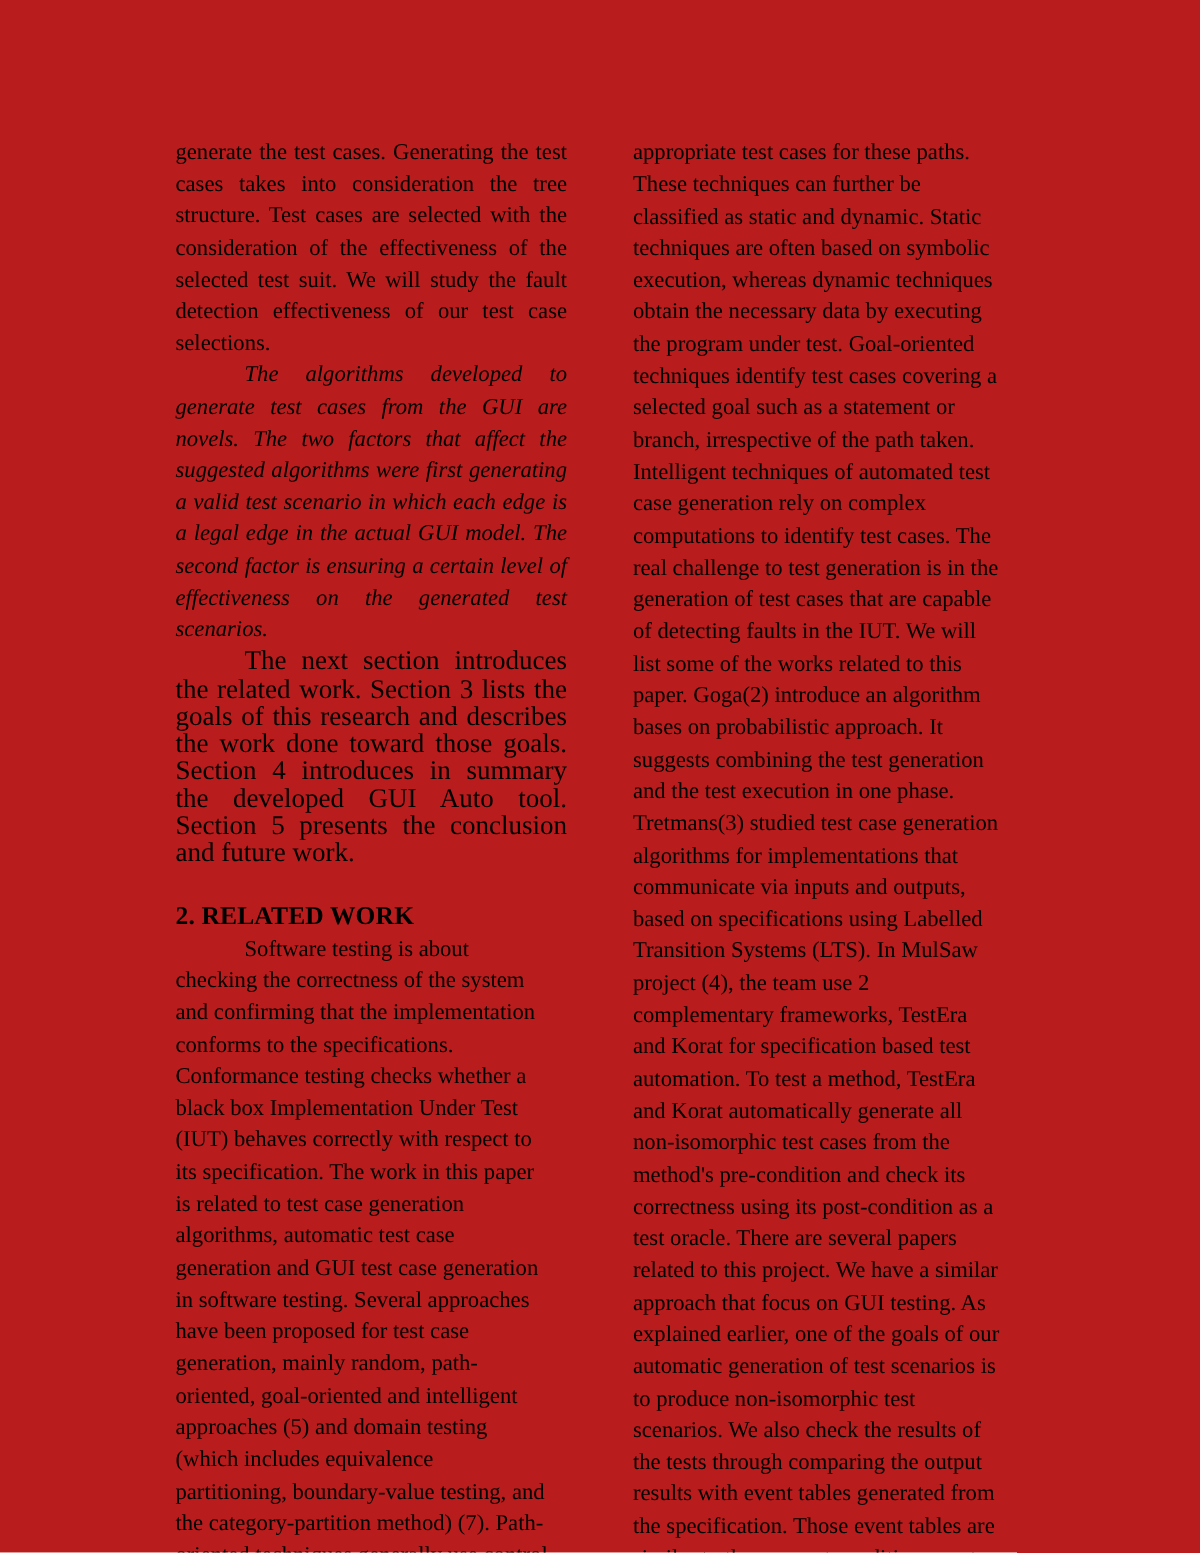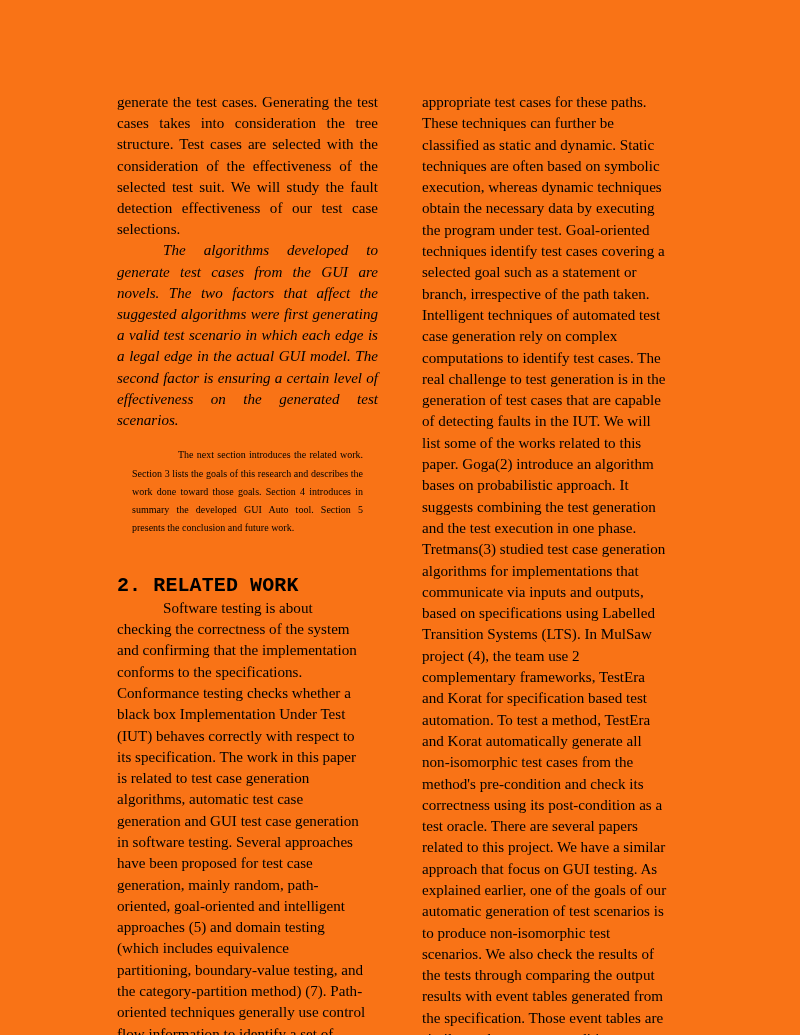--- a/index.html
+++ b/index.html
@@ -17,21 +17,21 @@
     color: #000000;
     -webkit-font-smoothing: antialiased;
   }
 
   .page {
     position: absolute;
     left: 0;
     top: 0;
     width: 800px;
     height: 1035px;
-    background: #f97316;
+    background: #b91c1c;
   }
 
   .columns {
     position: absolute;
     left: 117px;
     top: 92px;
     width: 573px;
     height: 880px;
     display: flex;
     flex-direction: row;
@@ -54,47 +54,46 @@
     line-height: 21.2px;
     text-align: justify;
     text-justify: inter-word;
     word-spacing: 0.02em;
     hyphens: none;
   }
   p.just.indent { text-indent: 46px; font-style: italic; }
 
   
   p.just-sm {
-    margin: 15px;
-    font-size: 10px;
+    margin: 0;
+    font-size: 18px;
     line-height: 18.3px;
     text-align: justify;
     text-justify: inter-word;
     text-indent: 46px;
   }
 
   
   p.ragged {
     margin: 0;
     font-size: 15.1px;
     line-height: 21.3px;
     text-align: left;
     white-space: pre-line;
   }
   p.ragged.indent { text-indent: 46px; }
 
   
   h2.section-heading {
     margin: 0;
-    font-size: 20px;
+    font-size: 17px;
     line-height: 21px;
     font-weight: bold;
     text-align: left;
     letter-spacing: 0.1px;
-    font-family: Liberation Mono, monospace;
   }
 
   .gap-heading { height: 22px; }
   .gap-small   { height: 2px; }
 </style>
 </head>
 <body>
 
 <div class="page">
   <div class="columns">

